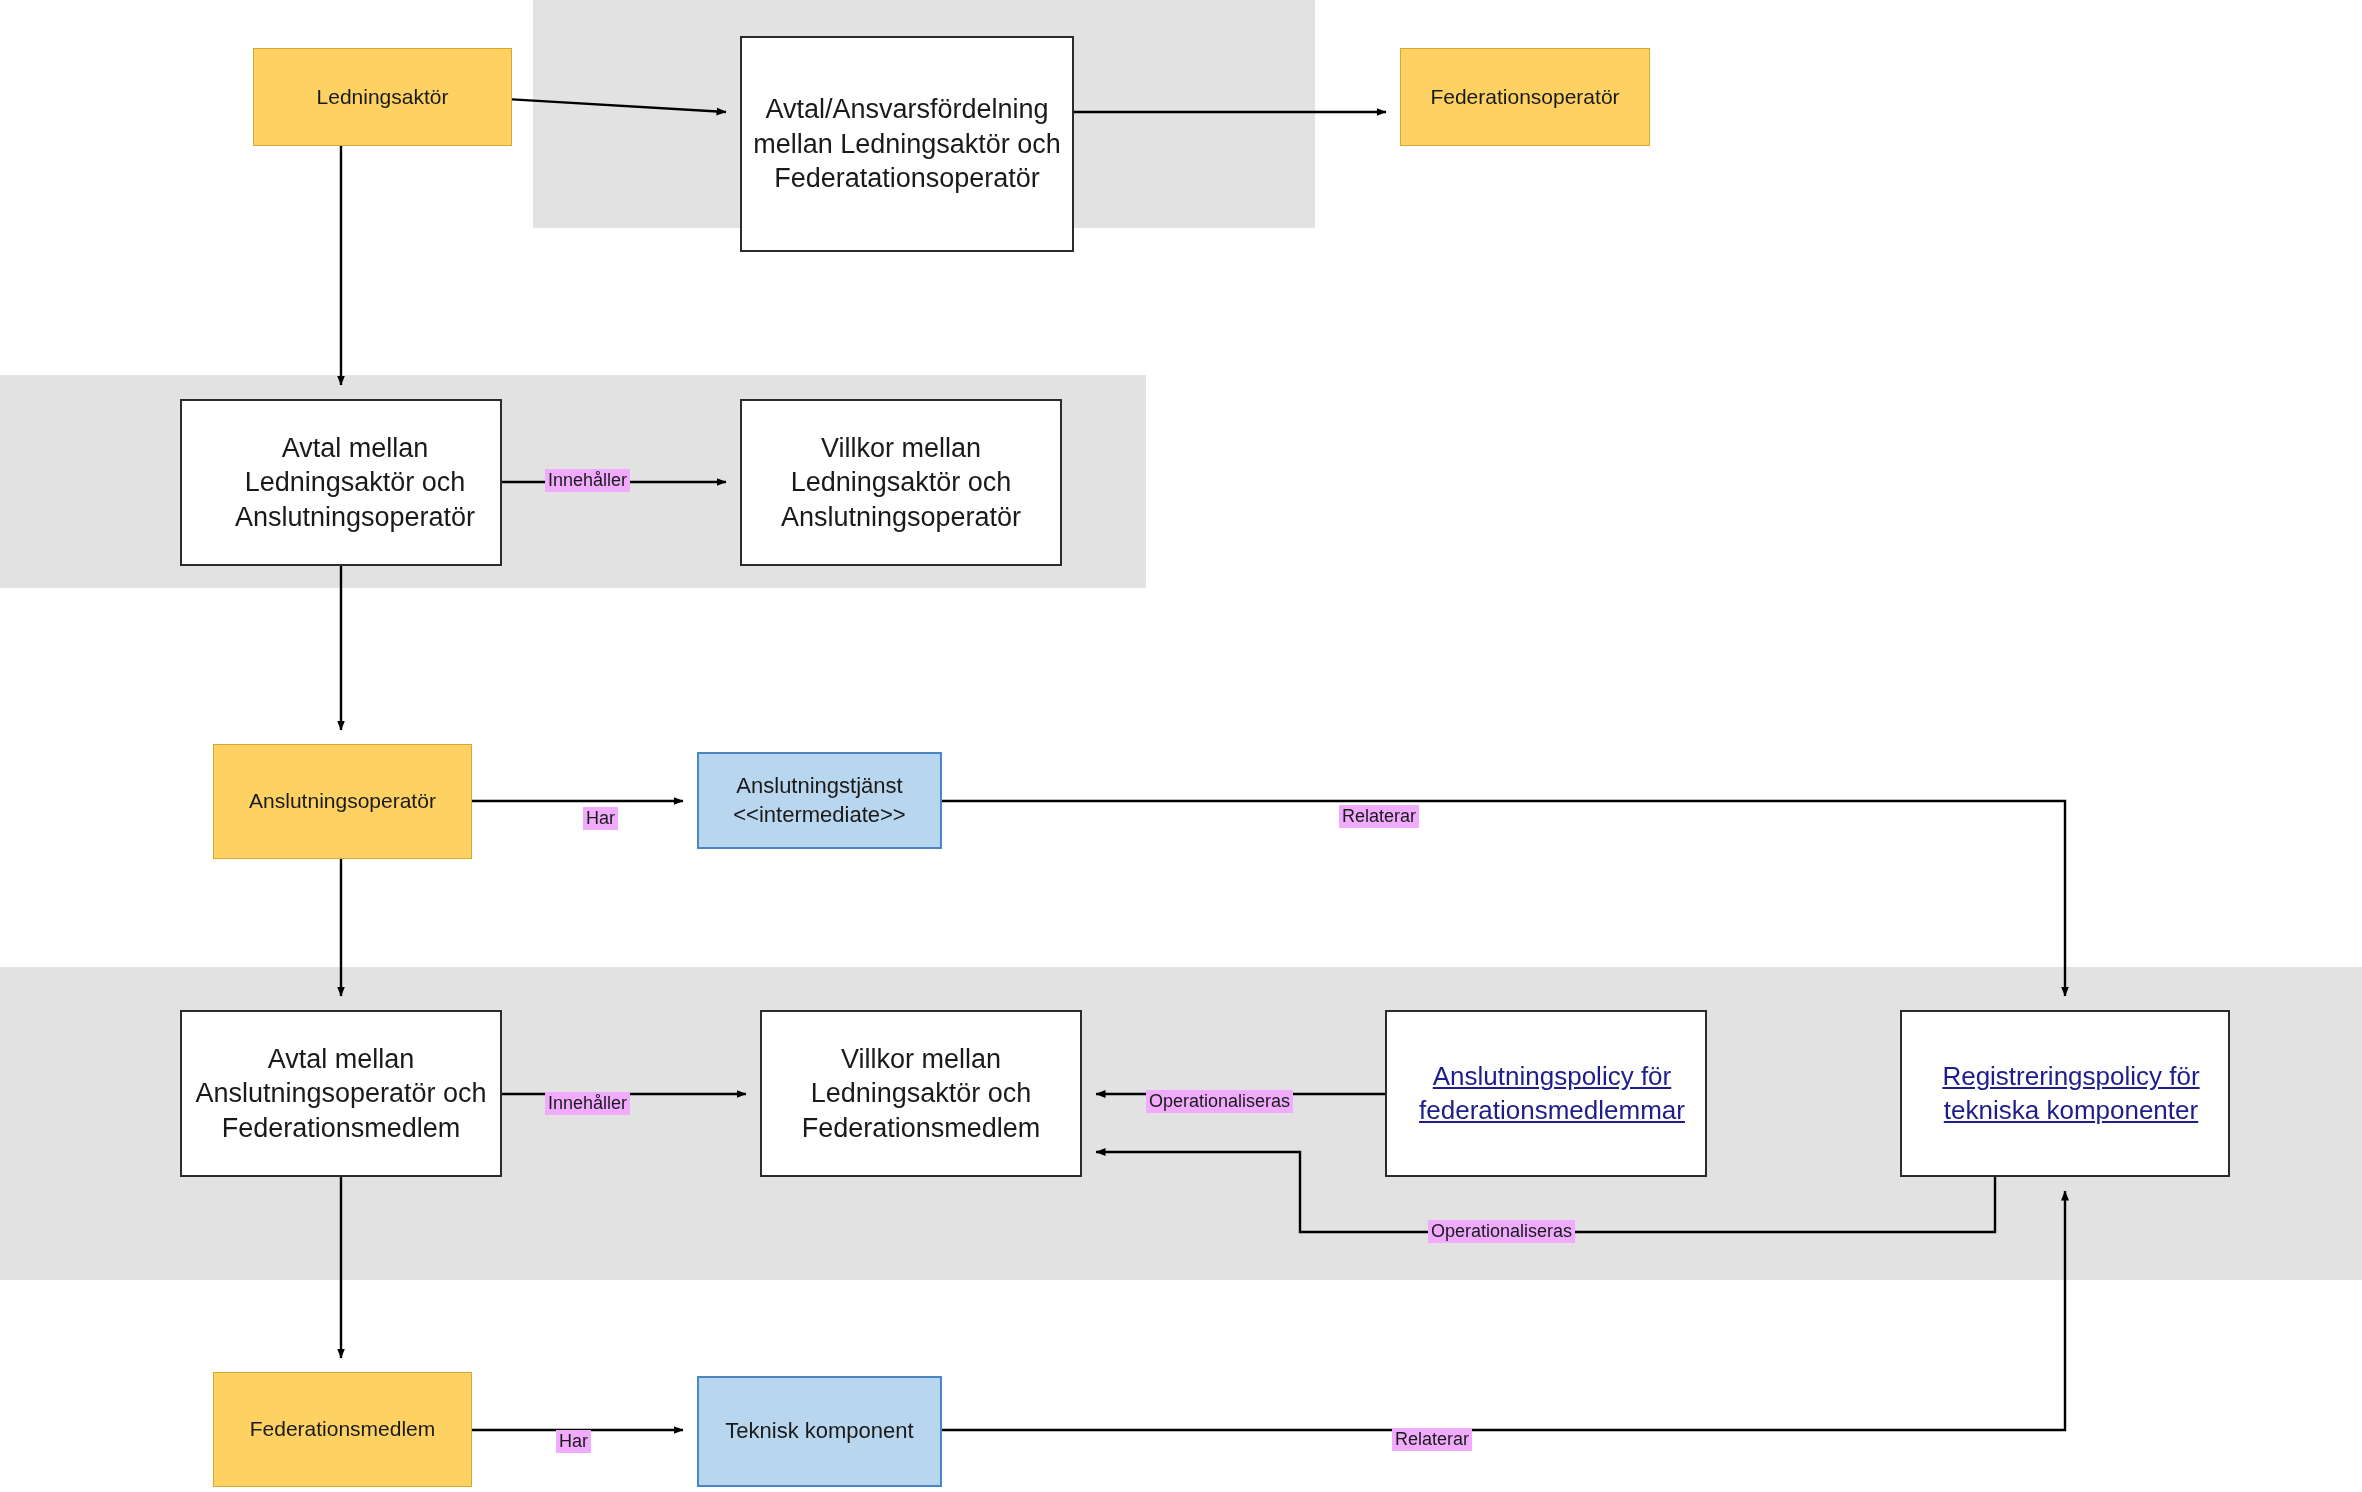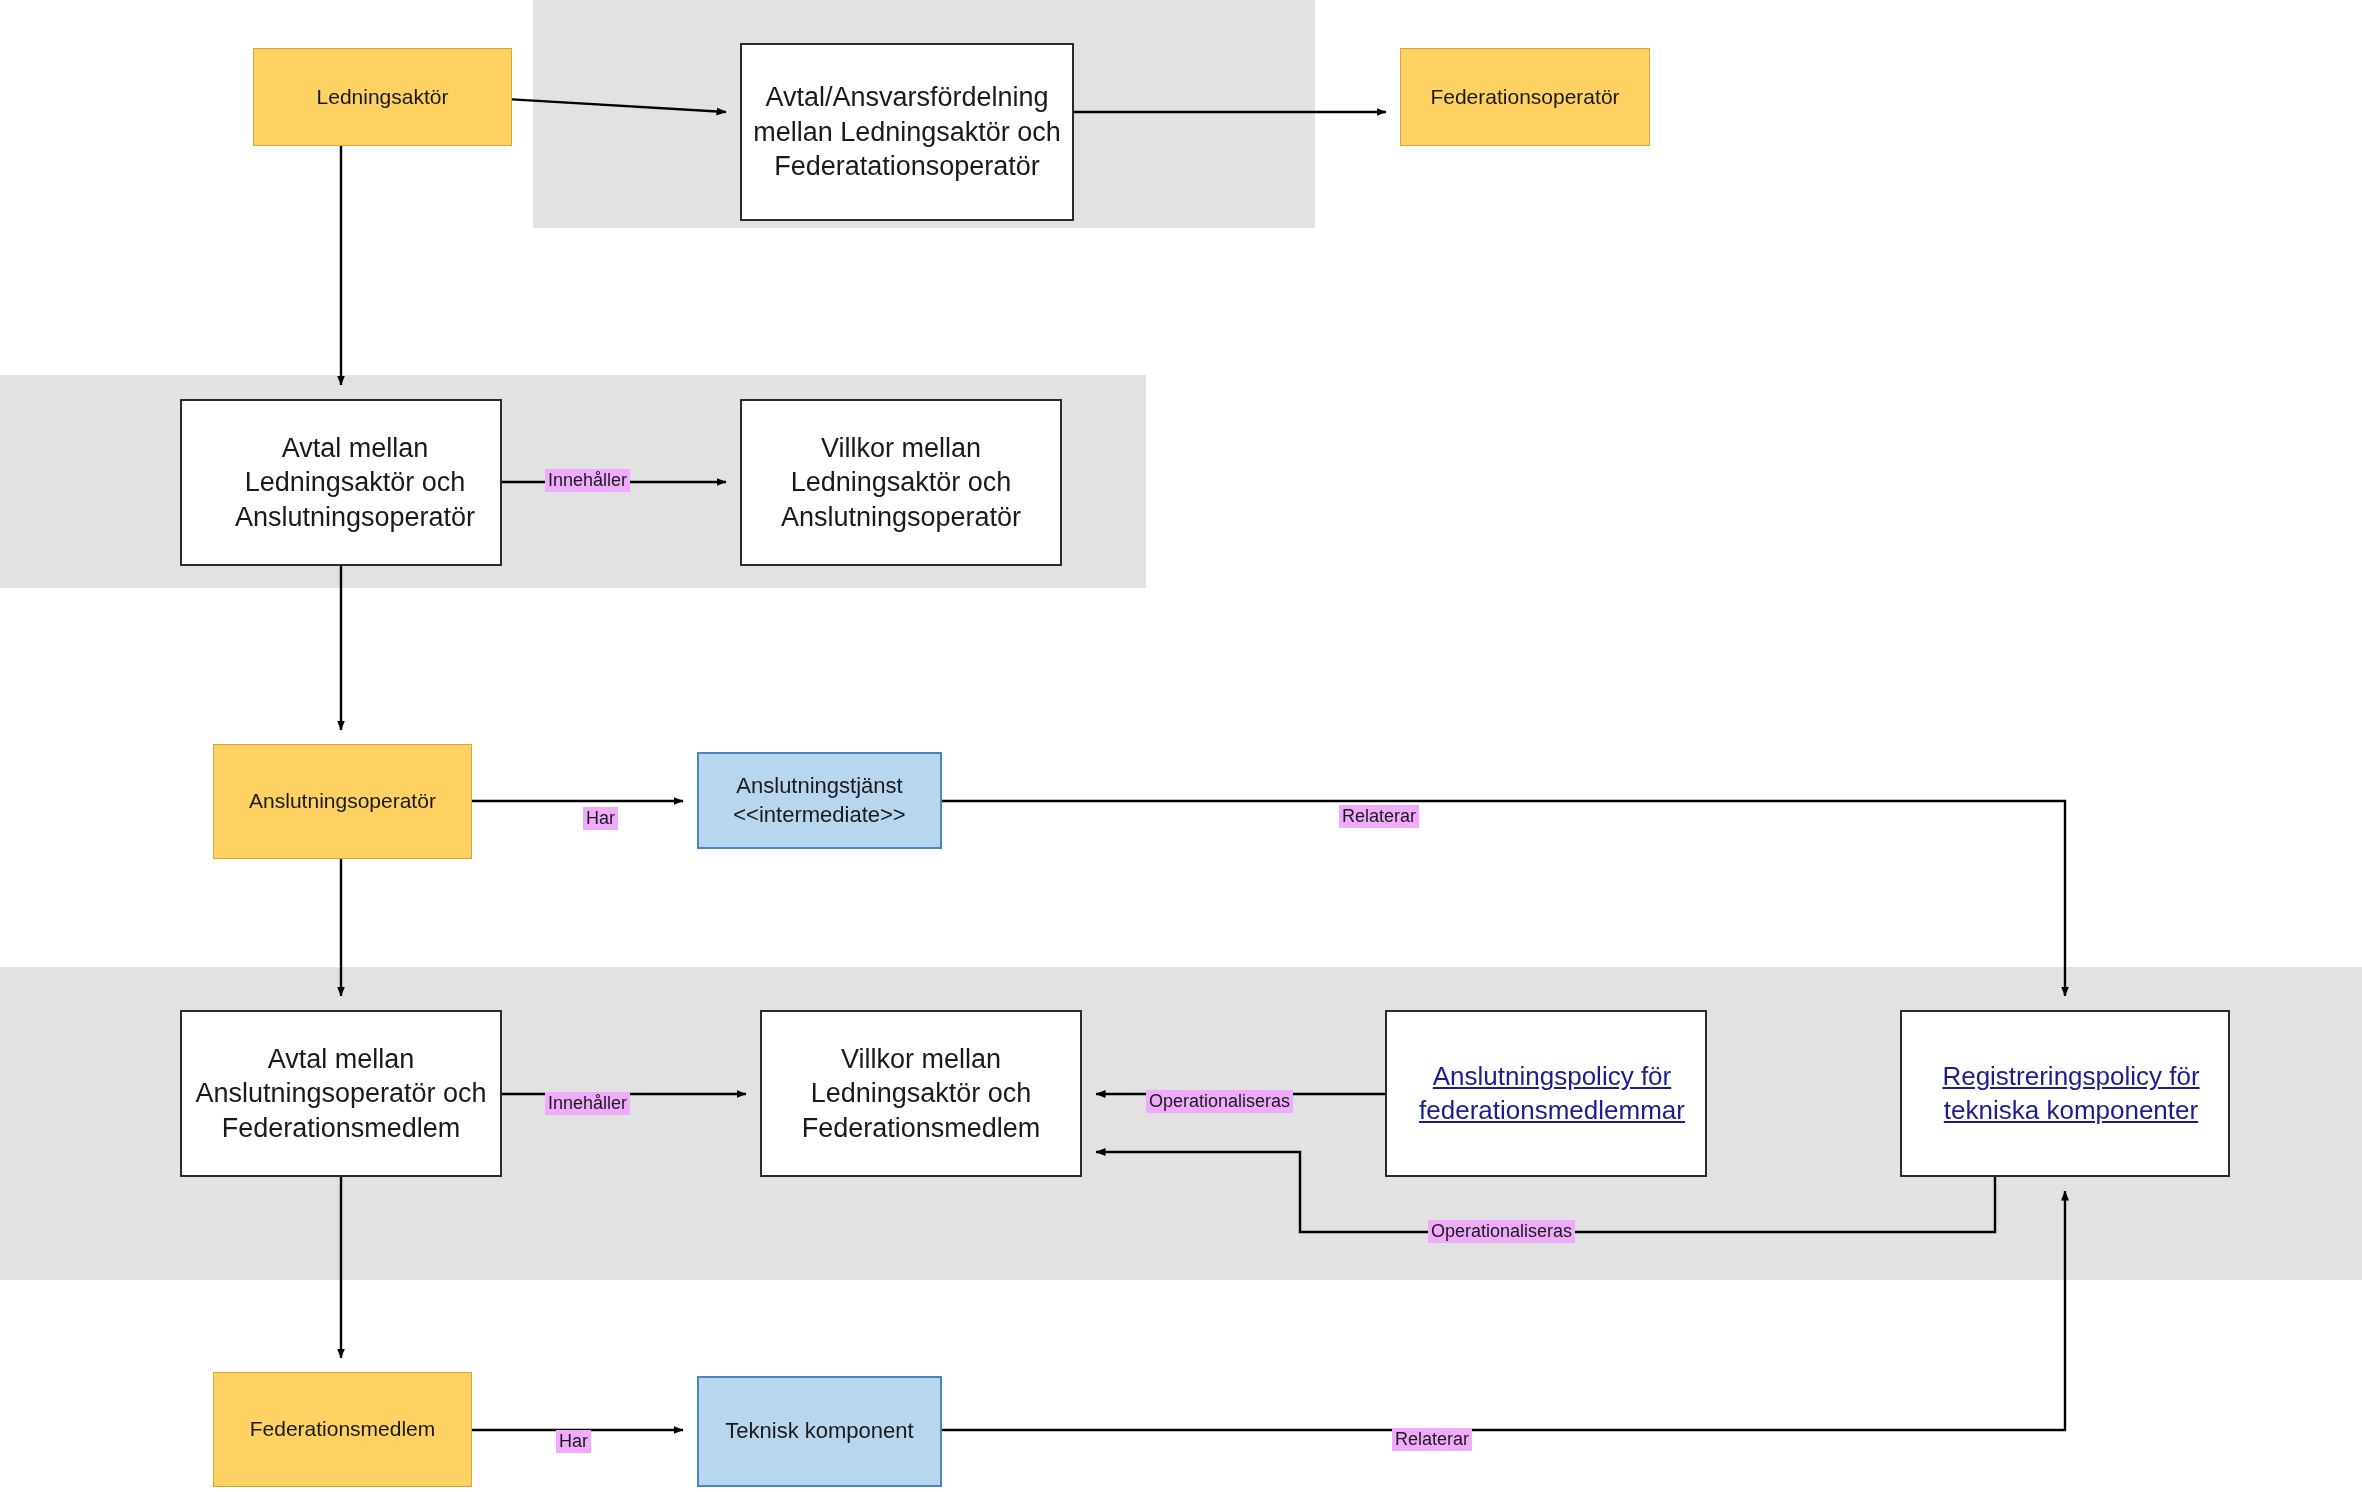--- a/index.html
+++ b/index.html
@@ -122,21 +122,21 @@
 
     <path class="ln" d="M472,1430 L683,1430" marker-end="url(#arw)"></path>
 
     <path class="ln" d="M942,1430 L2065,1430 L2065,1191" marker-end="url(#arw)"></path>
   </svg>
 
   <div class="node node-yellow" style="left:213px;top:48px;width:259px;height:98px;margin-left:40px;">
     <span>Ledningsaktör</span>
   </div>
 
-  <div class="node node-white" style="left:740px;top:43px;width:334px;height:178px;">
+  <div class="node node-white" style="left:740px;top:36px;width:334px;height:216px;">
     <span>Avtal/Ansvarsfördelning mellan Ledningsaktör och Federatationsoperatör</span>
   </div>
 
   <div class="node node-yellow" style="left:1400px;top:48px;width:250px;height:98px;">
     <span>Federationsoperatör</span>
   </div>
 
   <div class="node node-white" style="left:180px;top:399px;width:322px;height:167px;padding-left:28px;">
     <span>Avtal mellan Ledningsaktör och Anslutningsoperatör</span>
   </div>

